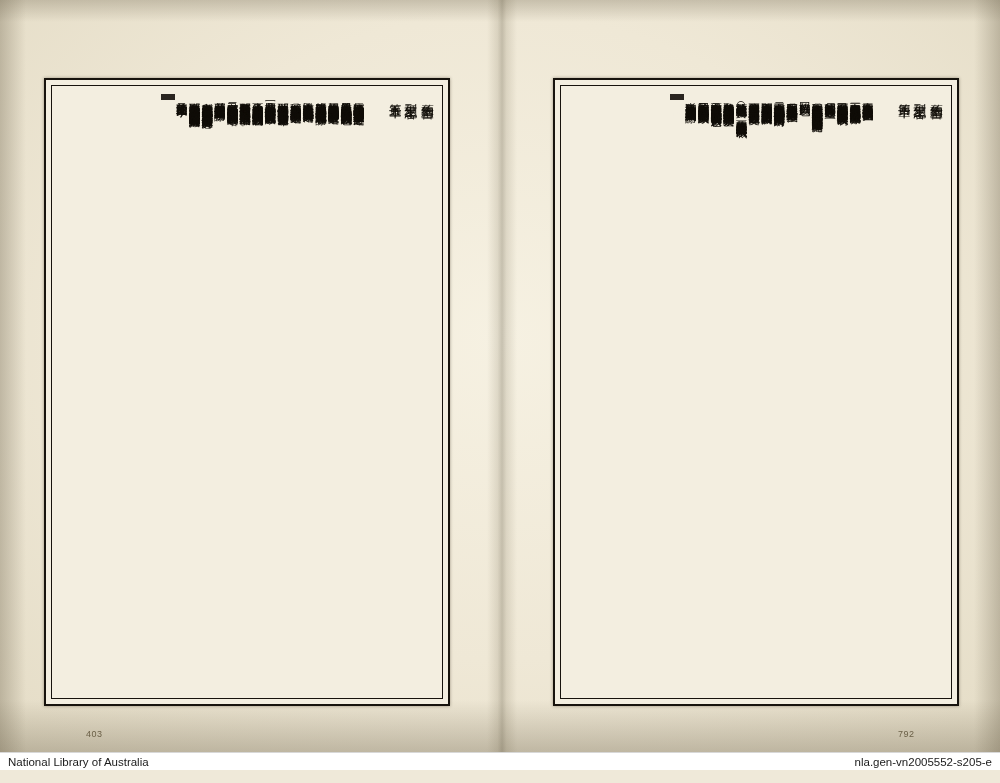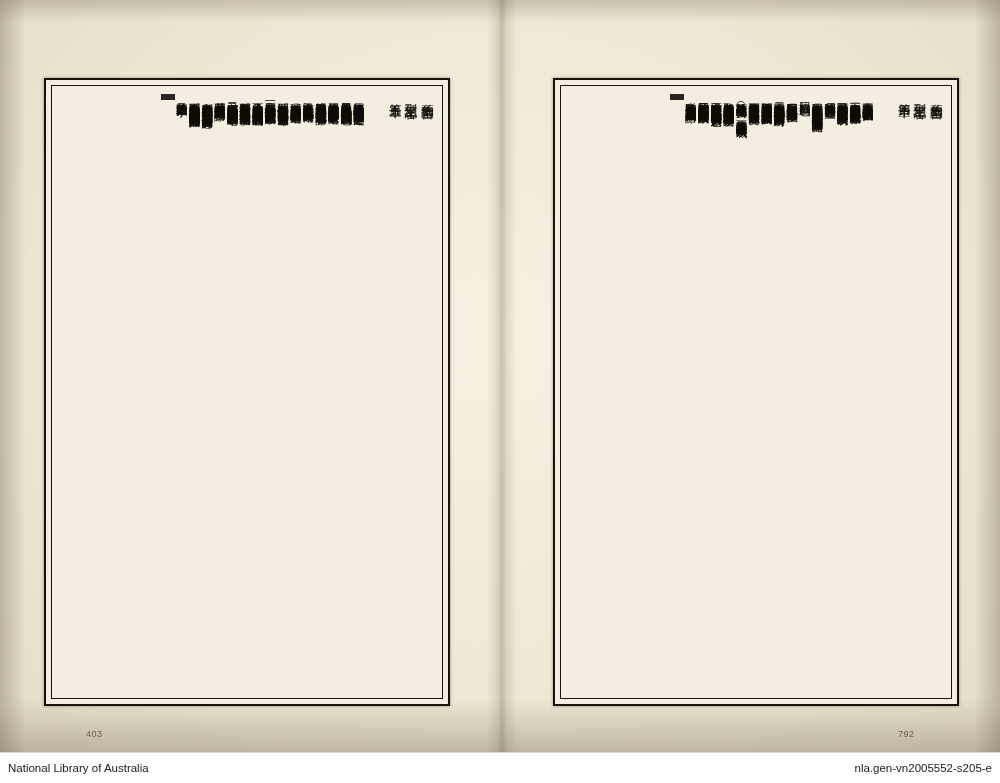--- a/index.html
+++ b/index.html
@@ -118,21 +118,21 @@
   .cartouche {
     background: #2a2520;
     color: #f3eee0;
     padding: 2px 1px;
   }
 
   
   .footer {
     position: absolute;
     left: 0; top: 752px;
-    width: 1000px; height: 31px;
+    width: 1000px; height: 18px;
     background: #ffffff;
     border-top: 1px solid #d8d8d8;
     display: flex;
     align-items: center;
     justify-content: space-between;
     padding: 0 8px;
     box-sizing: border-box;
     font-family: "Liberation Sans", sans-serif;
     font-size: 11.5px;
     color: #1a1a1a;

